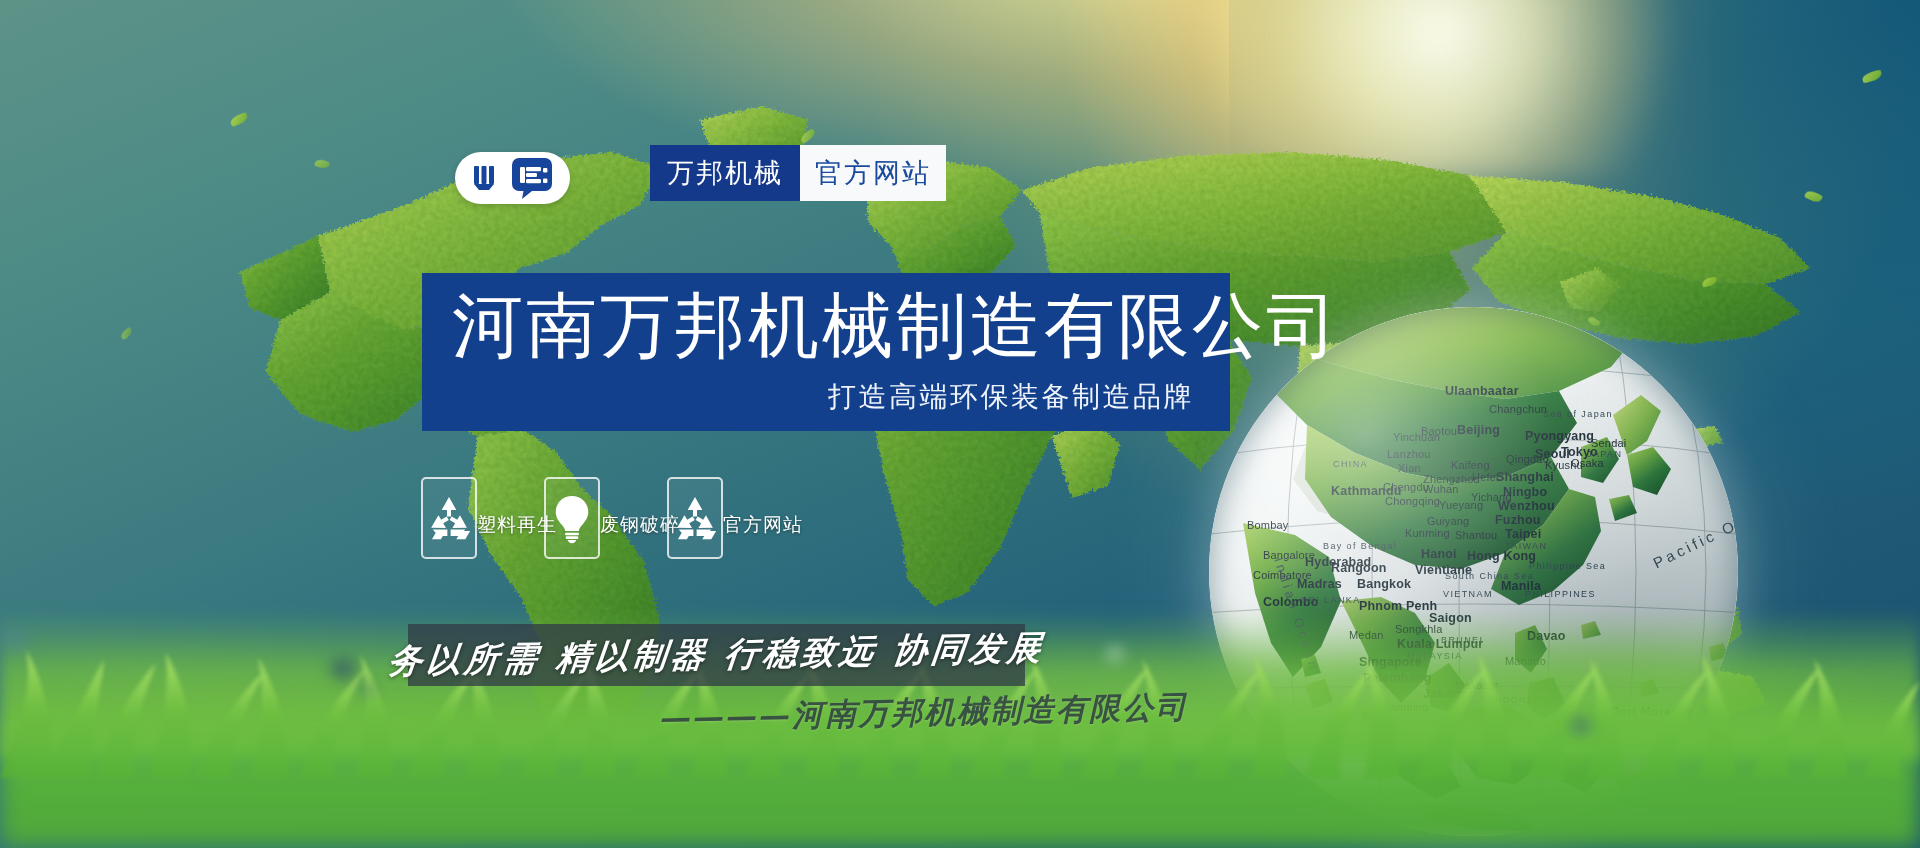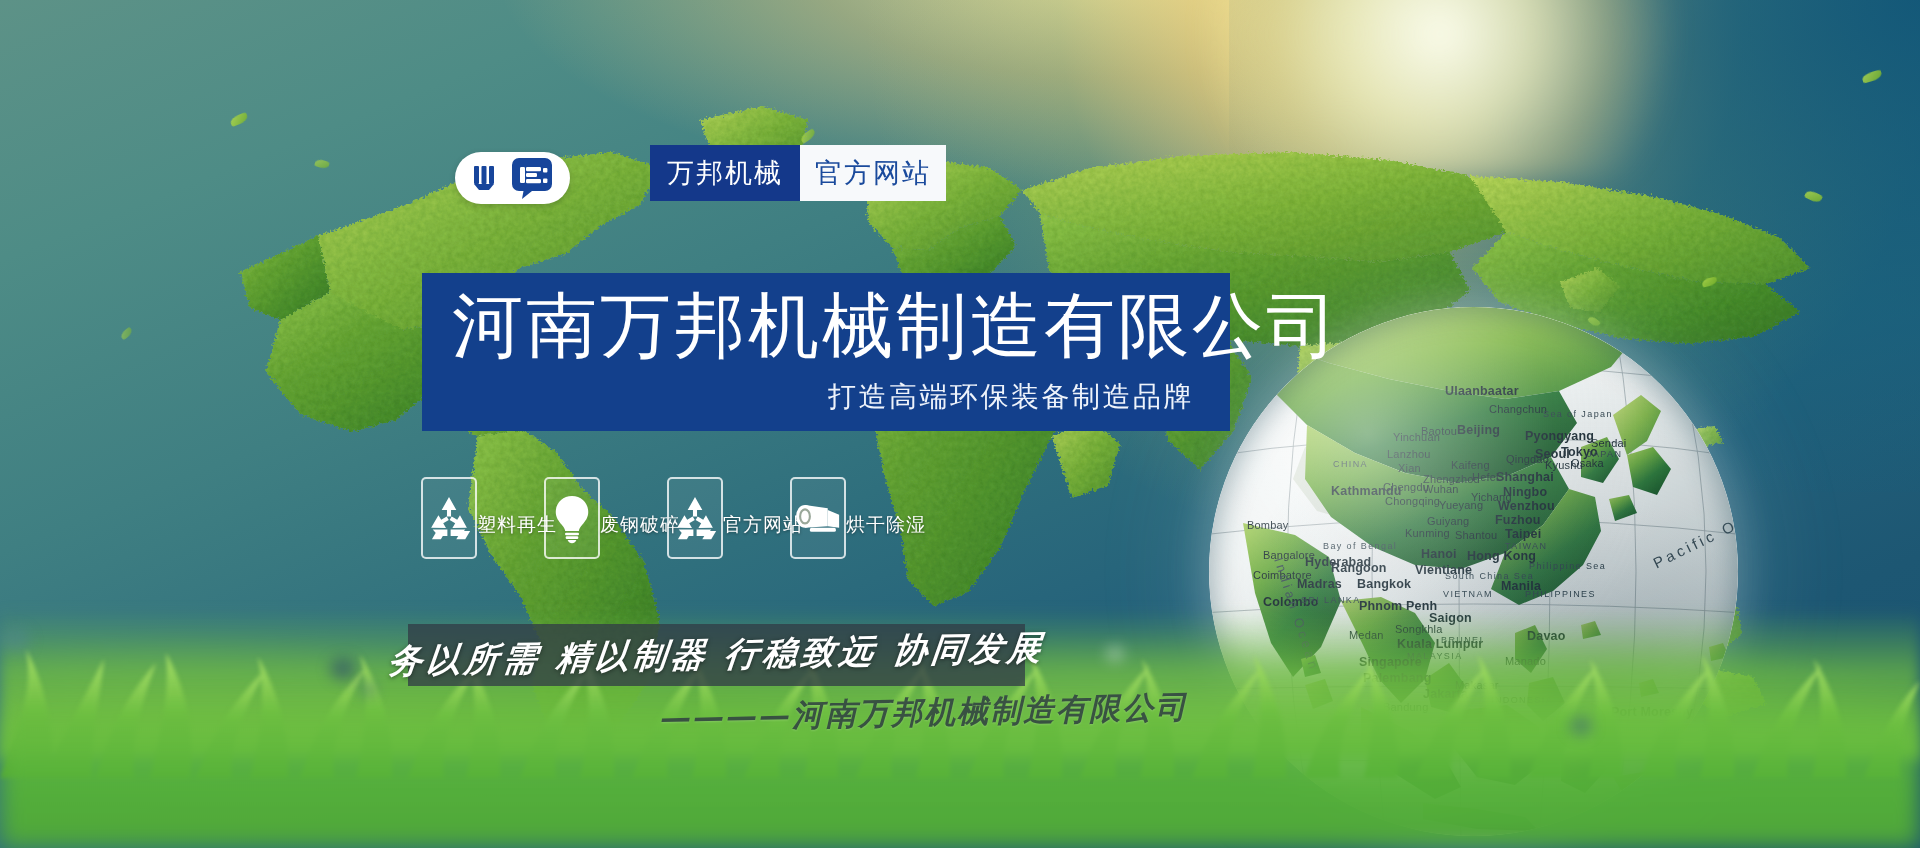--- a/index.html
+++ b/index.html
@@ -536,34 +536,20 @@
             <path d="M52 46 L34 46 L34 54 L45 54 Z"></path>
             <path d="M47 48 L58 48 L52 58 L41 58 Z"></path>
             <path d="M17 48 L28 48 L22 58 L11 58 Z"></path>
           </g>
         </svg>
       </div>
       <div class="feat-label">官方网站</div>
     </div>
 
 
-    <div class="feature">
-      <div class="feat-box">
-        <svg viewBox="0 0 64 64" aria-hidden="true">
-          <g fill="#ffffff">
-            <ellipse cx="16" cy="30" rx="11" ry="14"></ellipse>
-            <path d="M16 16 L44 20 L44 42 L16 44 Z"></path>
-            <path d="M44 22 L58 28 L58 44 L44 42 Z"></path>
-            <rect x="22" y="44" width="32" height="5" rx="2"></rect>
-          </g>
-          <ellipse cx="16" cy="30" rx="6" ry="8.6" fill="none" stroke="#9aa89a" stroke-width="2.6"></ellipse>
-        </svg>
-      </div>
-      <div class="feat-label">烘干除湿</div>
-    </div>
 
   </div>
 
   <div class="slogan-band">
     <div class="slogan-text">务以所需 精以制器 行稳致远 协同发展</div>
   </div>
   <div class="signature">————河南万邦机械制造有限公司</div>
 
 </div>
 

